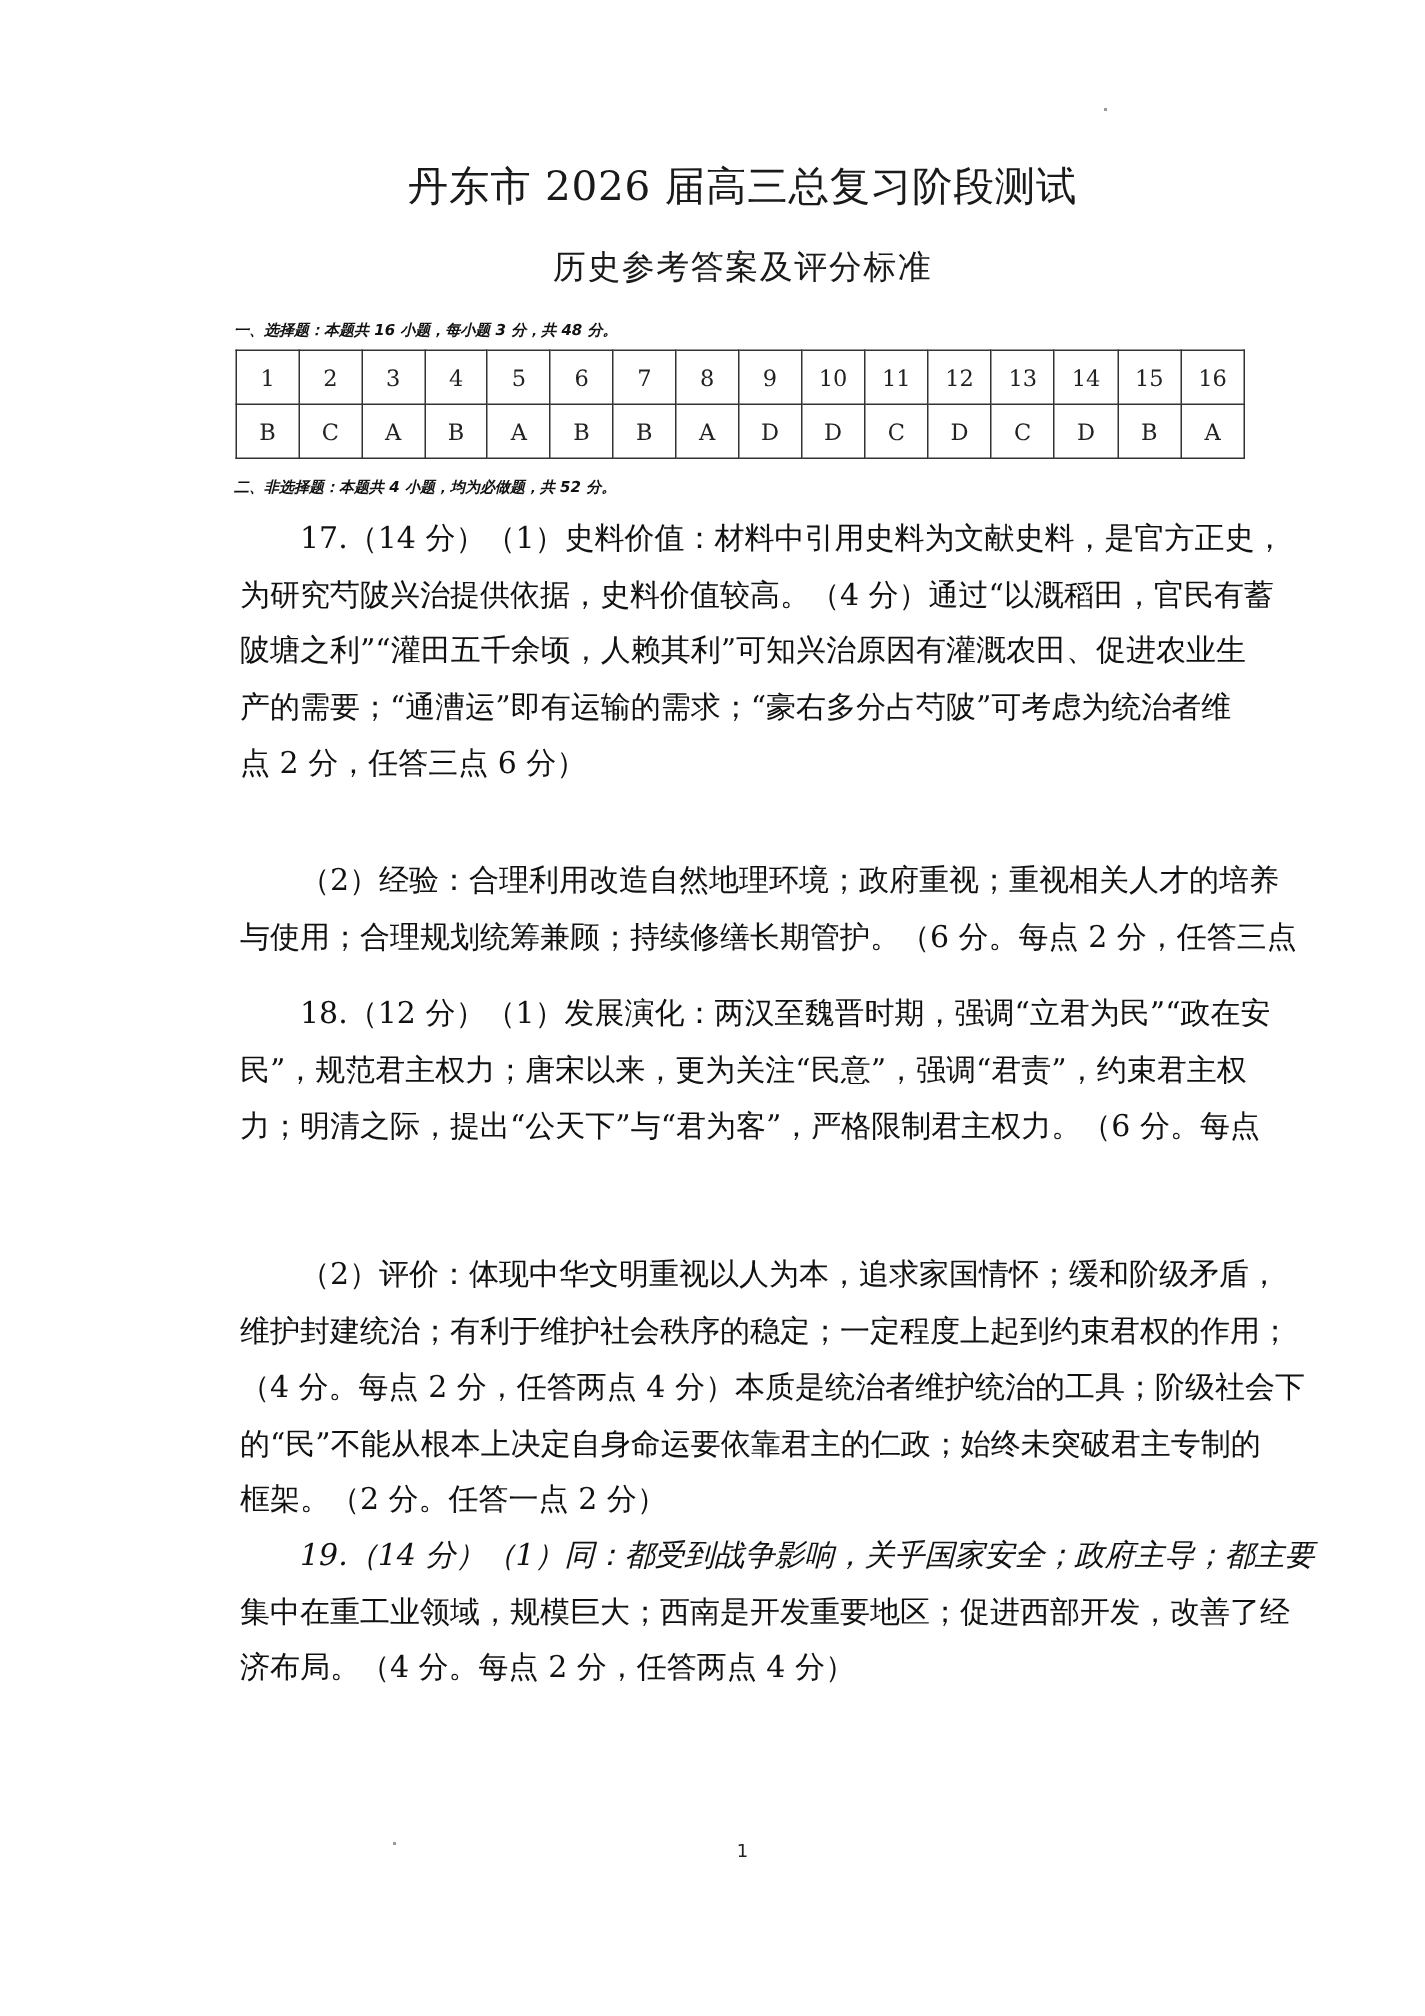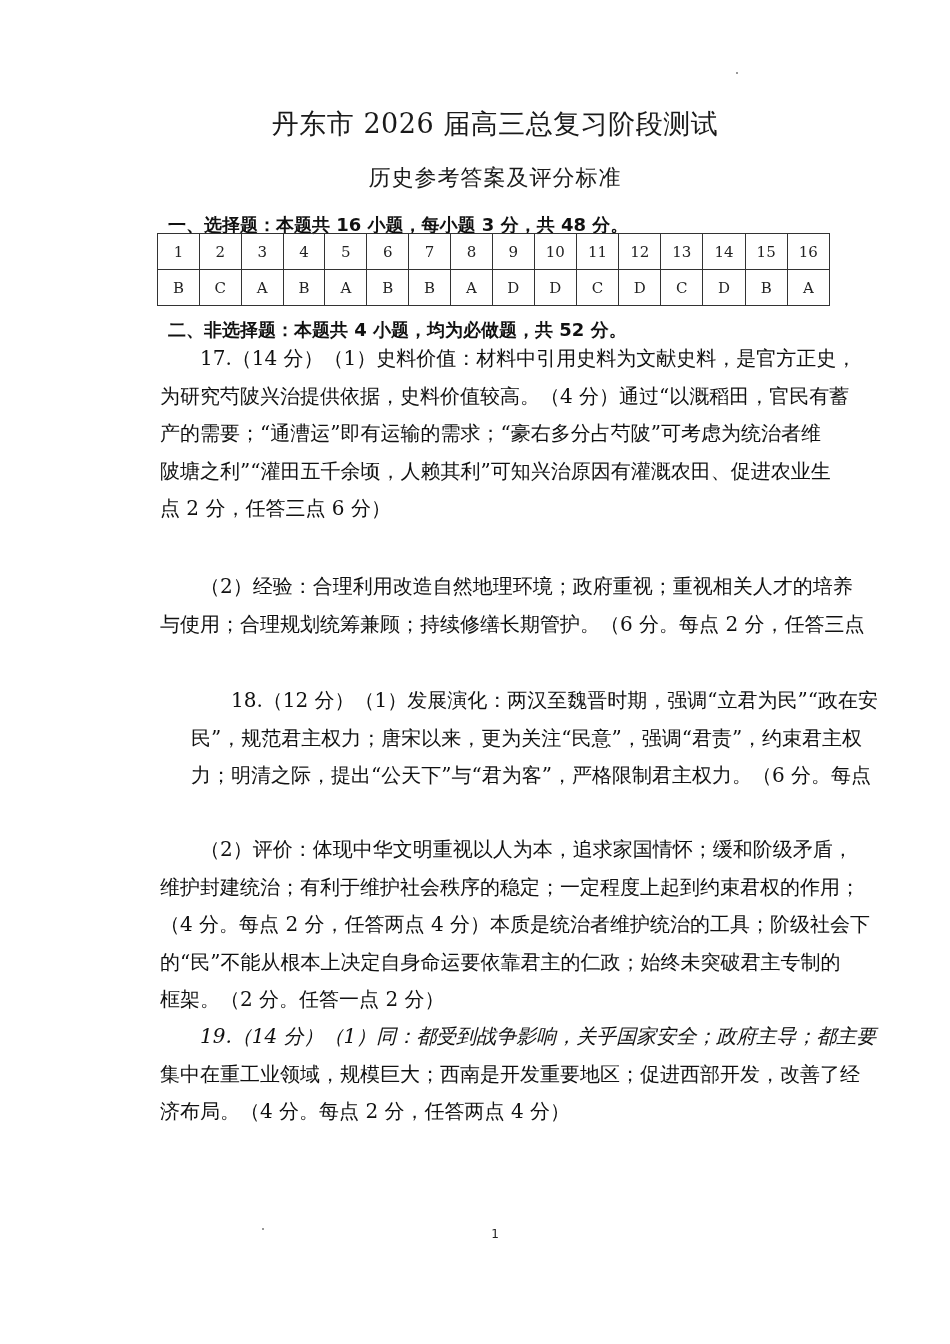--- a/index.html
+++ b/index.html
@@ -11,22 +11,22 @@
     .page { position: absolute; left: 0; top: 0; width: 950px; height: 1344px; }
     .title {
       position: absolute; left: 0; width: 990px; top: 106px;
       text-align: center; font-size: 27px; letter-spacing: 0.5px; color: #1a1a1a;
     }
     .subtitle {
       position: absolute; left: 0; width: 990px; top: 163px;
       text-align: center; font-size: 22px; letter-spacing: 1px; color: #1a1a1a;
     }
     .section-head {
-      position: absolute; left: 168px; font-size: 18px; font-weight: bold;
-      font-family: "DejaVu Sans", "Liberation Sans", sans-serif; color: #111;
+      position: absolute; left: 156px; font-size: 10px; font-weight: bold;
+      font-family: "DejaVu Sans", "Liberation Sans", sans-serif; color: #111; font-style: italic;
     }
     .sec1 { top: 213px; }
     .sec2 { top: 318px; text-align: center; }
     table.answers {
       position: absolute; left: 157px; top: 233px;
       border-collapse: collapse; width: 673px;
     }
     table.answers td {
       border: 1px solid #333; text-align: center; width: 42px;
       height: 35px; padding: 0; font-size: 15px; color: #222;
@@ -94,31 +94,31 @@
       <td>A</td>
     </tr>
   </tbody>
     </table>
 
   <div class="section-head sec2">二、非选择题：本题共 4 小题，均为必做题，共 52 分。</div>
 
   <div class="para" style="top:340px;">
     <span class="line" style="padding-left:2em;">17.（14 分）（1）史料价值：材料中引用史料为文献史料，是官方正史，</span>
     <span class="line">为研究芍陂兴治提供依据，史料价值较高。（4 分）通过“以溉稻田，官民有蓄</span>
+    <span class="line">陂塘之利”“灌田五千余顷，人赖其利”可知兴治原因有灌溉农田、促进农业生</span>
     <span class="line">产的需要；“通漕运”即有运输的需求；“豪右多分占芍陂”可考虑为统治者维</span>
-    <span class="line">陂塘之利”“灌田五千余顷，人赖其利”可知兴治原因有灌溉农田、促进农业生</span>
     <span class="line">点 2 分，任答三点 6 分）</span>
   </div>
 
   <div class="para" style="top:568px;">
     <span class="line" style="padding-left:2em;">（2）经验：合理利用改造自然地理环境；政府重视；重视相关人才的培养</span>
     <span class="line">与使用；合理规划统筹兼顾；持续修缮长期管护。（6 分。每点 2 分，任答三点</span>
   </div>
 
-  <div class="para" style="top:682px;margin-left:31px;">
+  <div class="para" style="top:657px;">
     <span class="line" style="padding-left:2em;">18.（12 分）（1）发展演化：两汉至魏晋时期，强调“立君为民”“政在安</span>
     <span class="line">民”，规范君主权力；唐宋以来，更为关注“民意”，强调“君责”，约束君主权</span>
     <span class="line">力；明清之际，提出“公天下”与“君为客”，严格限制君主权力。（6 分。每点</span>
   </div>
 
   <div class="para" style="top:831px;">
     <span class="line" style="padding-left:2em;">（2）评价：体现中华文明重视以人为本，追求家国情怀；缓和阶级矛盾，</span>
     <span class="line">维护封建统治；有利于维护社会秩序的稳定；一定程度上起到约束君权的作用；</span>
     <span class="line">（4 分。每点 2 分，任答两点 4 分）本质是统治者维护统治的工具；阶级社会下</span>
     <span class="line">的“民”不能从根本上决定自身命运要依靠君主的仁政；始终未突破君主专制的</span>

